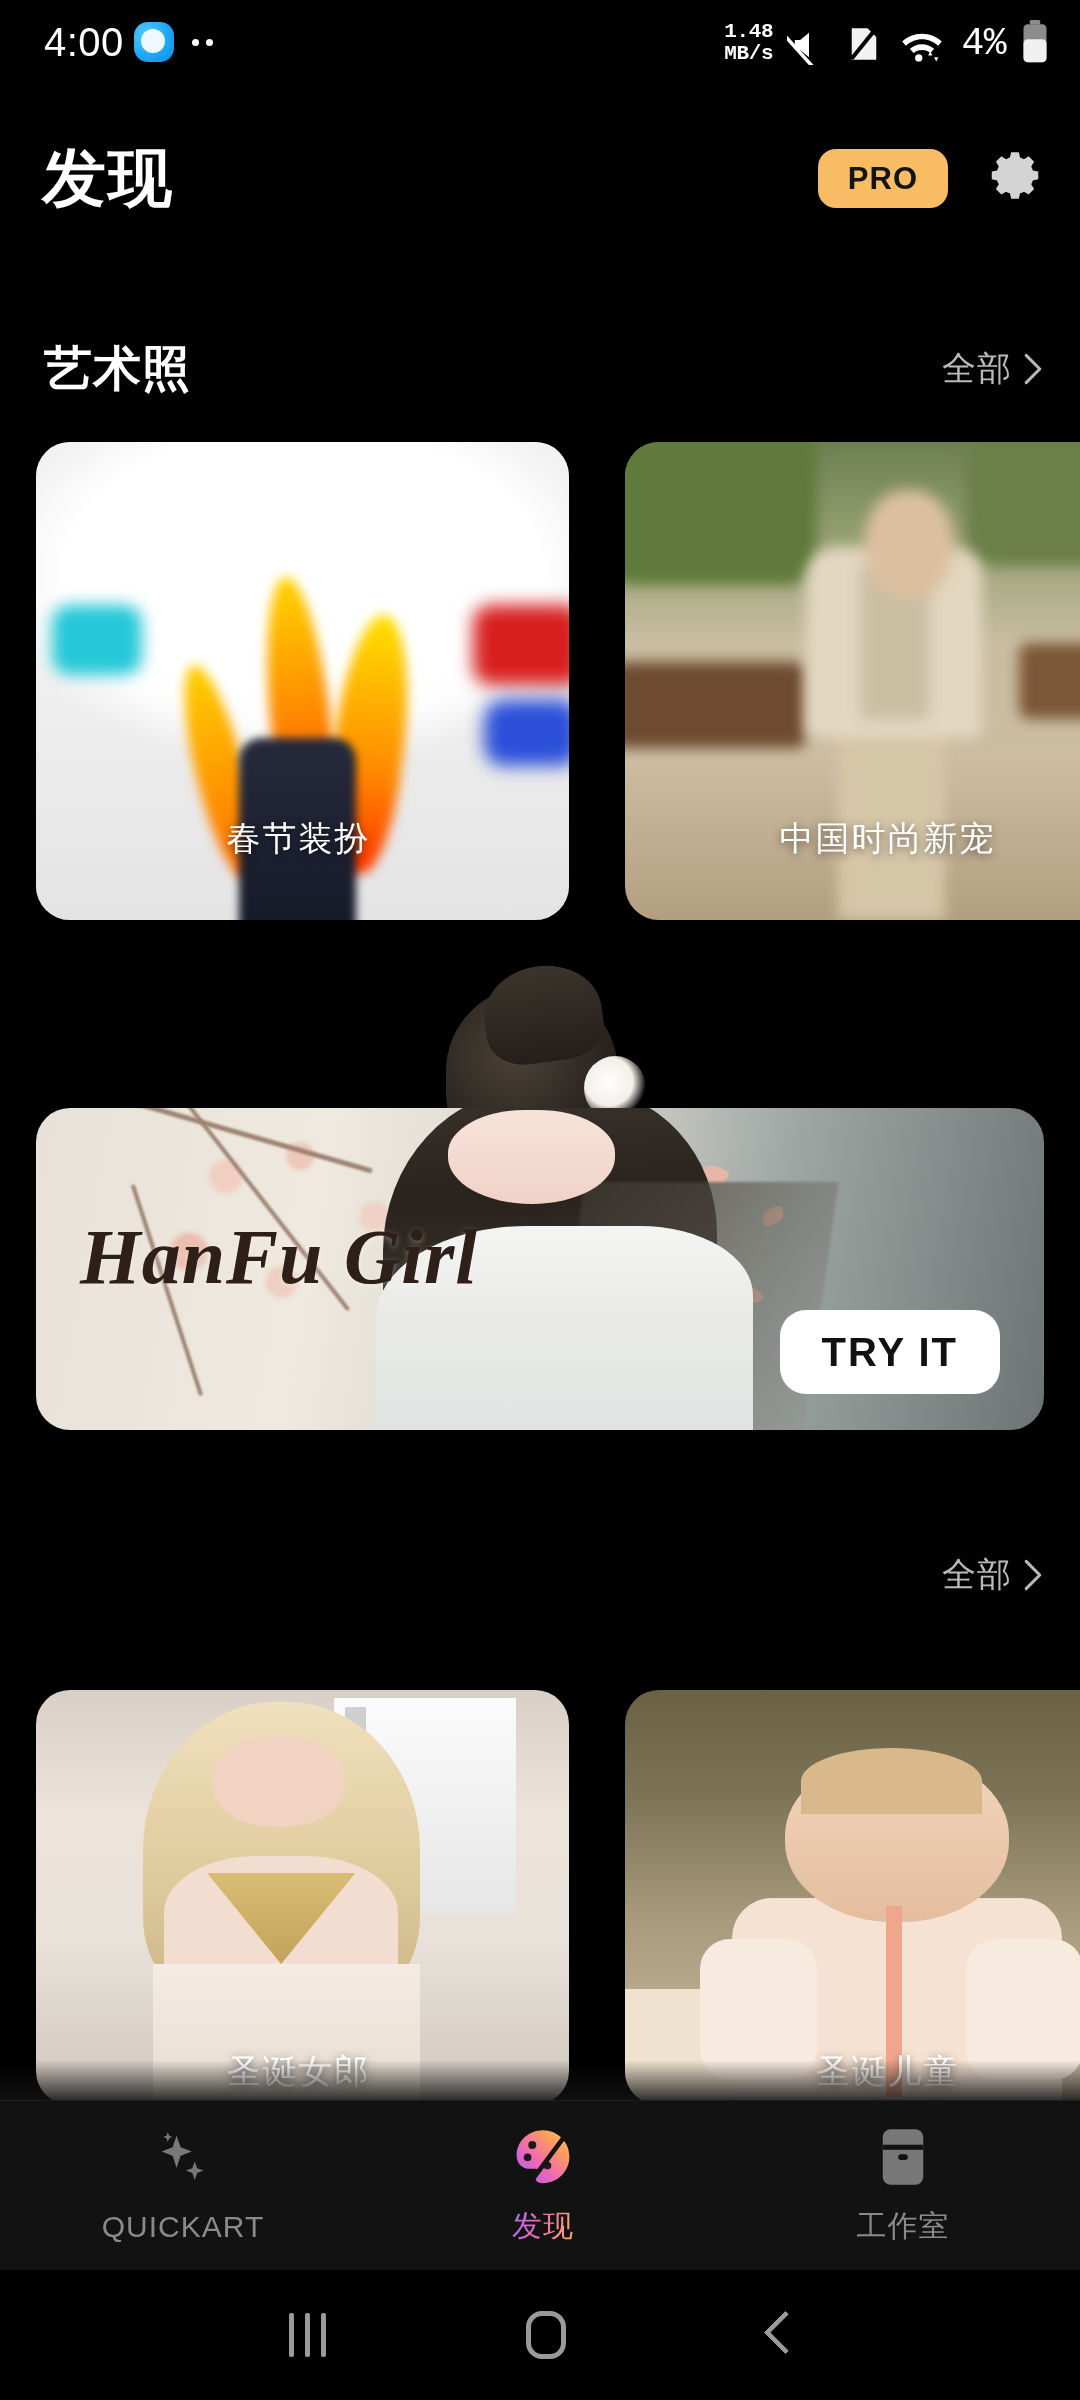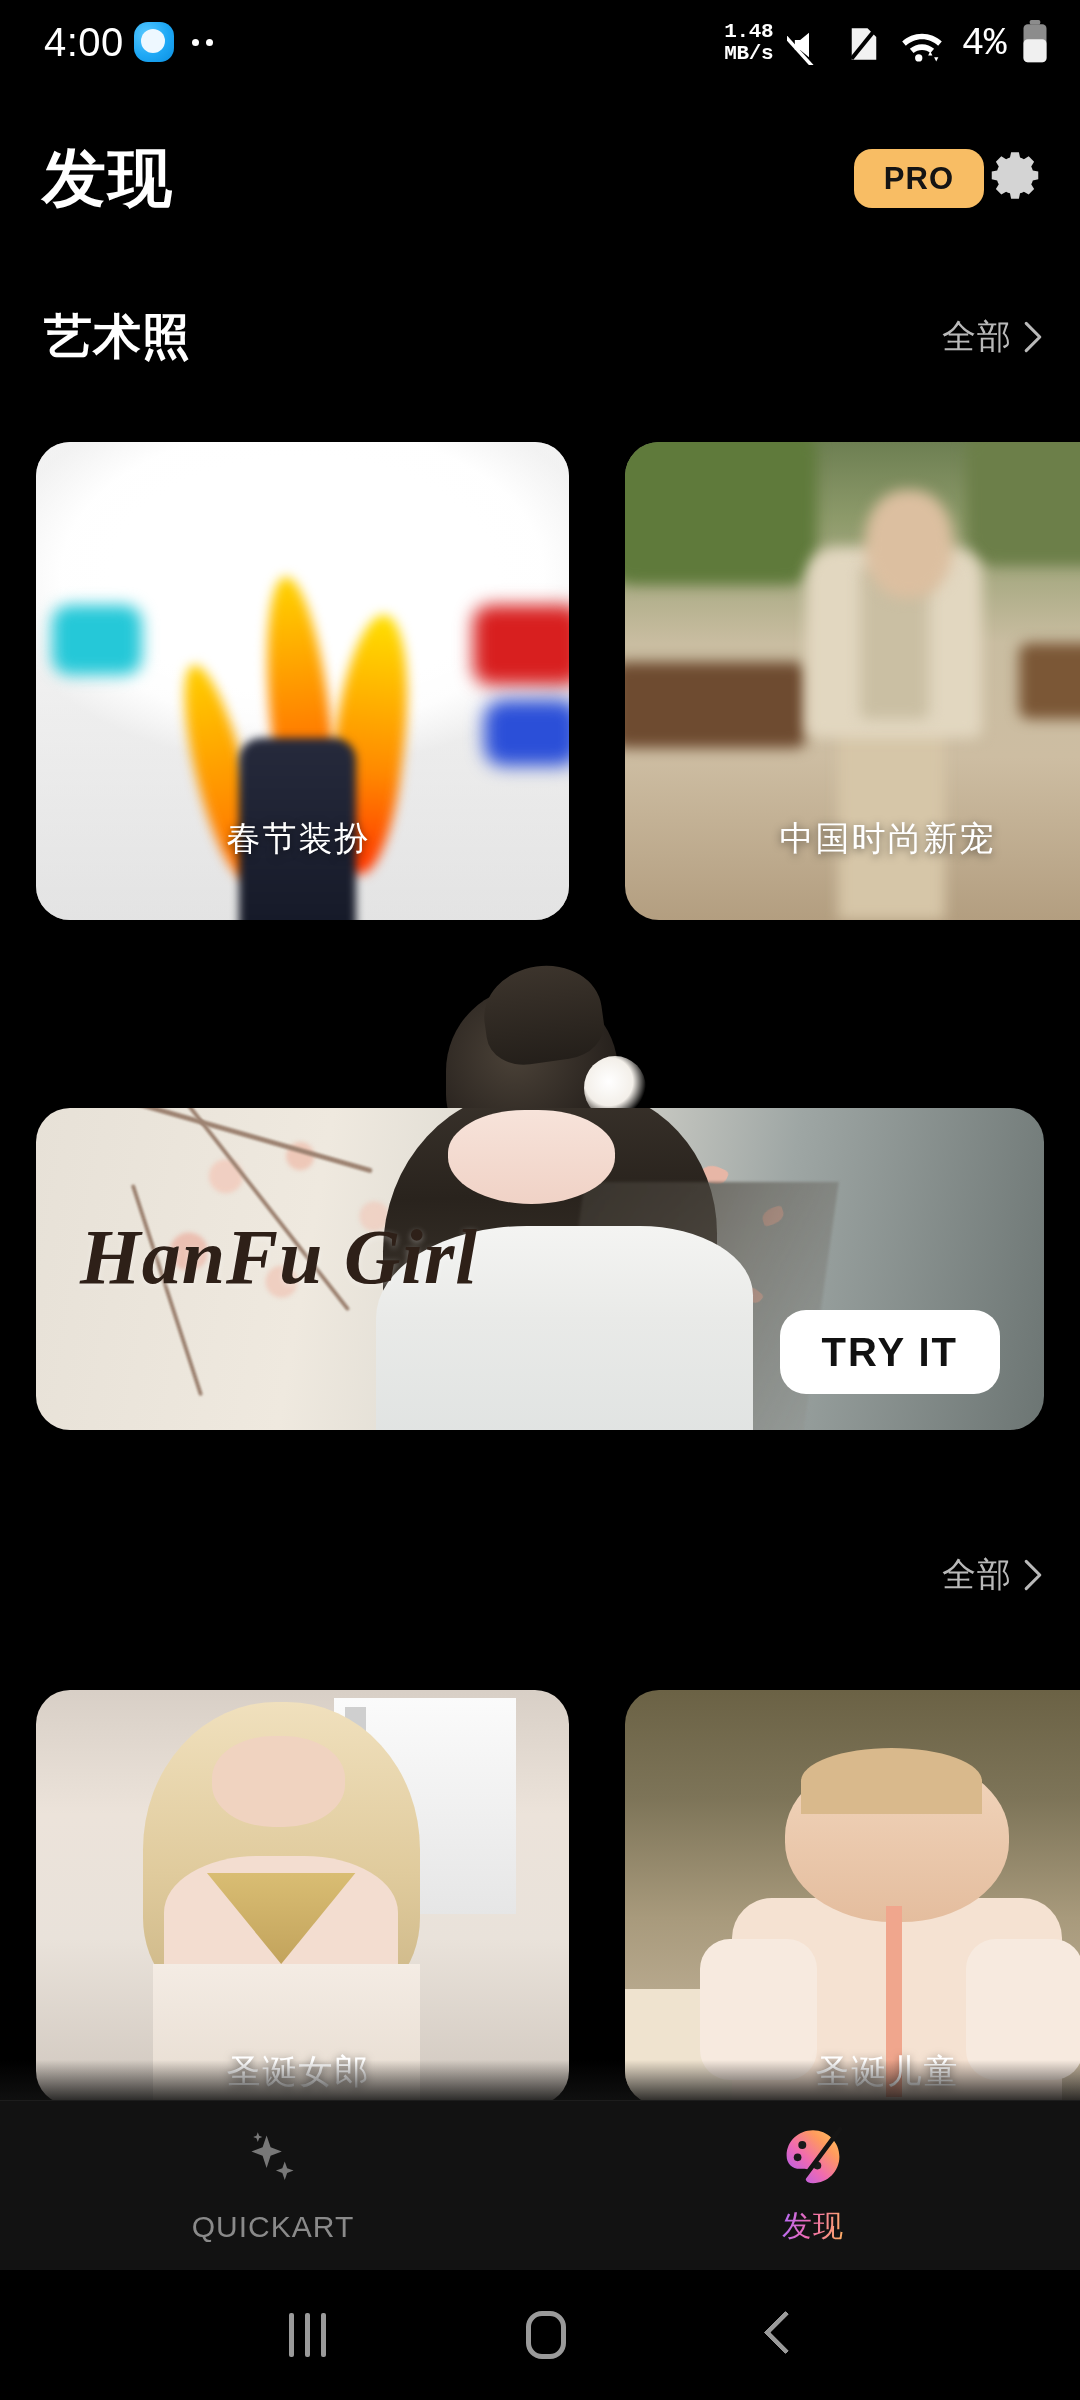--- a/index.html
+++ b/index.html
@@ -39,20 +39,21 @@
   
   .header{
     position:absolute; top:118px; left:0; width:1080px; height:120px;
     display:flex; align-items:center; padding:0 34px 0 42px;
   }
   .page-title{ font-size:64px; font-weight:700; color:#fff; letter-spacing:2px; }
   .header-spacer{ flex:1; }
   .pro-badge{
     background:#f8bd64; color:#141414; font-size:31px; font-weight:700;
     letter-spacing:1px; padding:14px 30px; border-radius:18px; line-height:1;
+    margin-right:36px;
   }
   .gear{ width:62px; height:62px; display:block; }
 
   
   .sect-head{
     position:absolute; left:0; width:1080px; height:70px;
     display:flex; align-items:center; padding:0 36px 0 44px;
   }
   .sect-title{ font-size:48px; font-weight:700; color:#fff; letter-spacing:1px; }
   .sect-spacer{ flex:1; }
@@ -250,21 +251,21 @@
   <div class="header">
     <span class="page-title">发现</span>
     <span class="header-spacer"></span>
     <span class="pro-badge">PRO</span>
     <svg class="gear" viewBox="0 0 24 24">
       <path fill="#d4d4d4" d="M12 8.2a3.8 3.8 0 1 0 0 7.6 3.8 3.8 0 0 0 0-7.6zm0 5.6a1.8 1.8 0 1 1 0-3.6 1.8 1.8 0 0 1 0 3.6z"></path>
       <path fill="#d4d4d4" d="M13.5 2h-3l-.45 2.1a8 8 0 0 0-1.5.62L6.7 3.6 4.6 5.7l1.12 1.85a8 8 0 0 0-.62 1.5L3 9.5v3l2.1.45c.15.52.36 1.02.62 1.5L4.6 16.3l2.1 2.1 1.85-1.12c.48.26.98.47 1.5.62L10.5 20h3l.45-2.1c.52-.15 1.02-.36 1.5-.62l1.85 1.12 2.1-2.1-1.12-1.85c.26-.48.47-.98.62-1.5L21 12.5v-3l-2.1-.45a8 8 0 0 0-.62-1.5L19.4 5.7l-2.1-2.1-1.85 1.12a8 8 0 0 0-1.5-.62L13.5 2z"></path>
     </svg>
   </div>
 
-  <div class="sect-head" style="top:302px;">
+  <div class="sect-head" style="top:334px;">
     <span class="sect-title">艺术照</span>
     <span class="sect-spacer"></span>
     <span class="sect-all">全部</span>
     <svg class="sect-chev" width="22" height="34" viewBox="0 0 12 20">
       <path d="M2 2l8 8-8 8" stroke="#b9b9b9" stroke-width="1.8" fill="none" stroke-linecap="round" stroke-linejoin="round"></path>
     </svg>
   </div>
 
   <div class="row" style="top:442px; padding-left:36px;">
 
@@ -391,20 +392,30 @@
           <circle cx="8.1" cy="7.6" r="1.45" fill="#1a1a1a"></circle>
           <circle cx="6.4" cy="12.1" r="1.4" fill="#1a1a1a"></circle>
           <circle cx="13.6" cy="15.1" r="1.4" fill="#1a1a1a"></circle>
           <path d="M21.8 1.9L8.4 19.9" stroke="#141414" stroke-width="1.7" stroke-linecap="round"></path>
         </svg>
       </span>
       <span class="navlabel">发现</span>
     </div>
 
 
+    <div class="navitem">
+      <span class="navicon">
+        <svg width="60" height="64" viewBox="0 0 20 24">
+          <rect x="2.4" y="1.6" width="15.2" height="20.8" rx="3" fill="#787878"></rect>
+          <rect x="2.4" y="7.4" width="15.2" height="1.9" fill="#121212"></rect>
+          <rect x="8.2" y="11" width="3.6" height="2.1" rx="1" fill="#121212"></rect>
+        </svg>
+      </span>
+      <span class="navlabel">工作室</span>
+    </div>
   </div>
 
   <div class="androidnav">
     <span class="an-recents">
         <i></i>
         <i></i>
         <i></i>
       </span>
     <span class="an-home"></span>
     <span class="an-back"></span>

